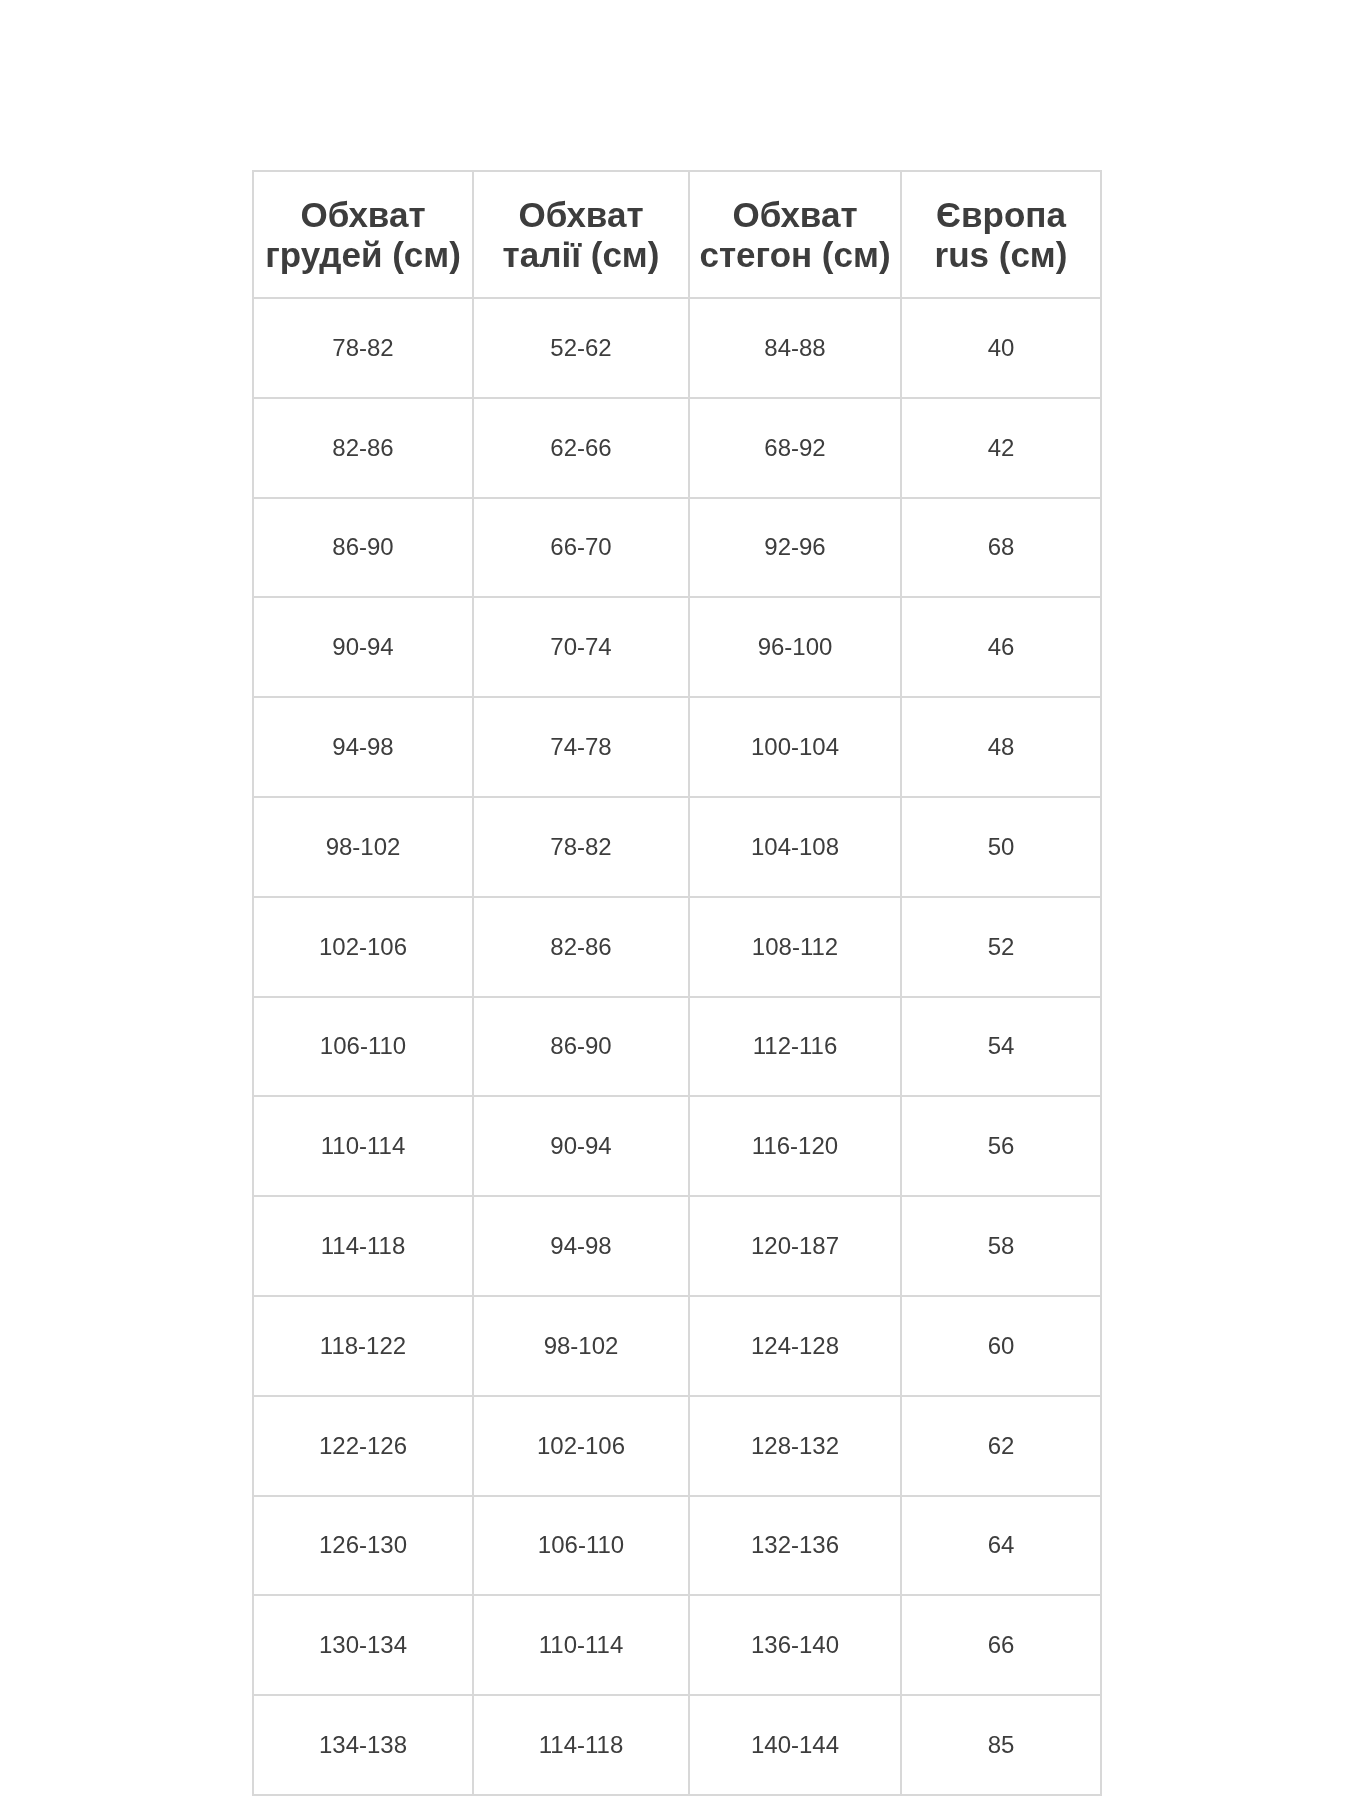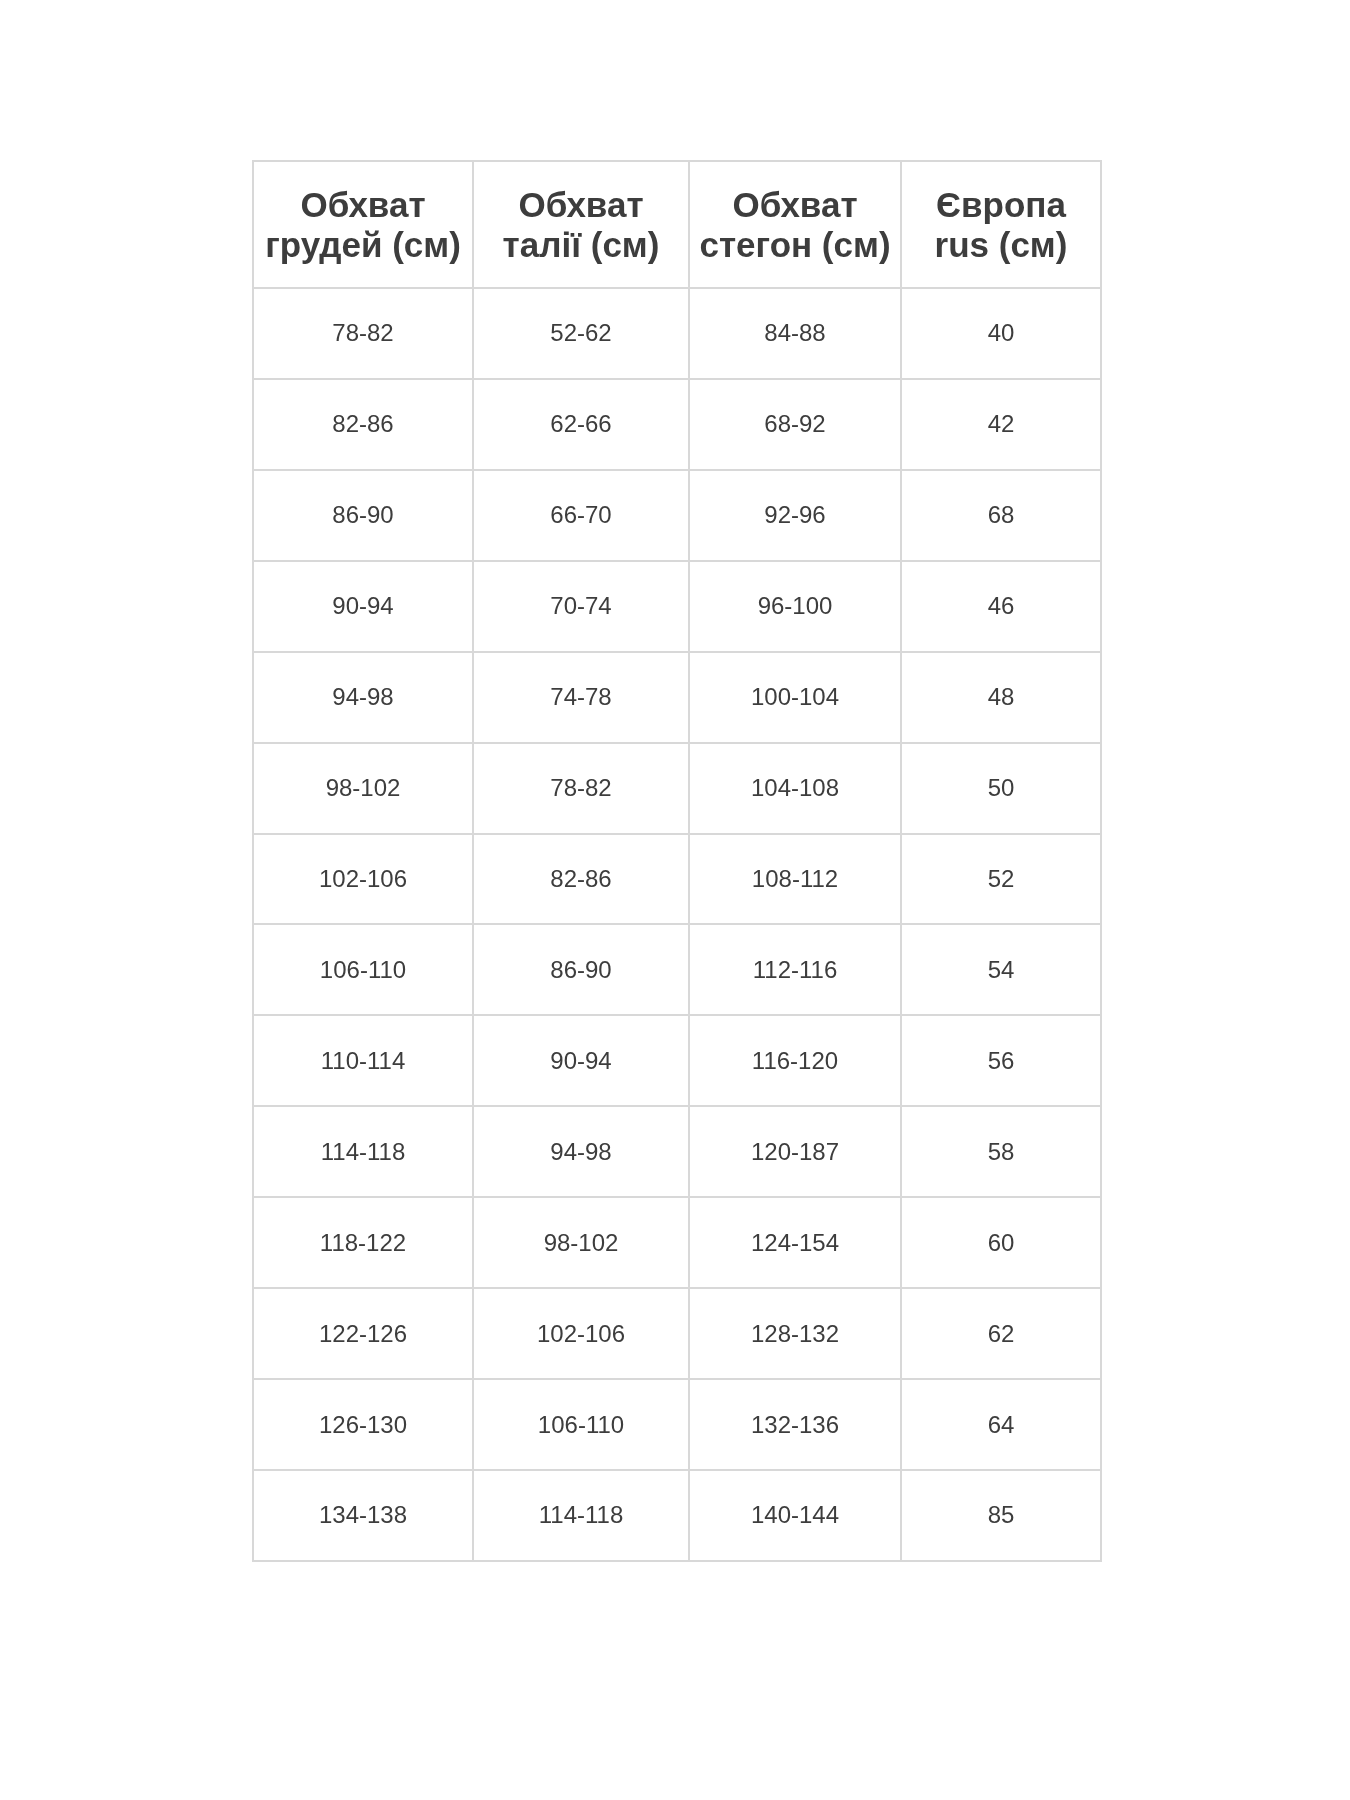--- a/index.html
+++ b/index.html
@@ -10,23 +10,23 @@
     position: relative;
     width: 1350px;
     height: 1800px;
     background: #ffffff;
     font-family: "Liberation Sans", sans-serif;
     overflow: hidden;
   }
   table.size-table {
     position: absolute;
     left: 252px;
-    top: 160px;
+    top: 170px;
     width: 848px;
-    height: 1402px;
+    height: 1626px;
     border-collapse: collapse;
     table-layout: fixed;
     background: #ec4899;
   }
   .size-table th,
   .size-table td {
     border: 2px solid #d8d8d8;
     background: #ffffff;
     text-align: center;
     vertical-align: middle;
@@ -137,35 +137,41 @@
       </tr>
       <tr>
         <td>114-118</td>
         <td>94-98</td>
         <td>120-187</td>
         <td>58</td>
       </tr>
       <tr>
         <td>118-122</td>
         <td>98-102</td>
-        <td>124-154</td>
+        <td>124-128</td>
         <td>60</td>
       </tr>
       <tr>
         <td>122-126</td>
         <td>102-106</td>
         <td>128-132</td>
         <td>62</td>
       </tr>
       <tr>
         <td>126-130</td>
         <td>106-110</td>
         <td>132-136</td>
         <td>64</td>
       </tr>
       <tr>
+        <td>130-134</td>
+        <td>110-114</td>
+        <td>136-140</td>
+        <td>66</td>
+      </tr>
+      <tr>
         <td>134-138</td>
         <td>114-118</td>
         <td>140-144</td>
         <td>85</td>
       </tr>
     </tbody>
 </table>
 
 </body></html>

